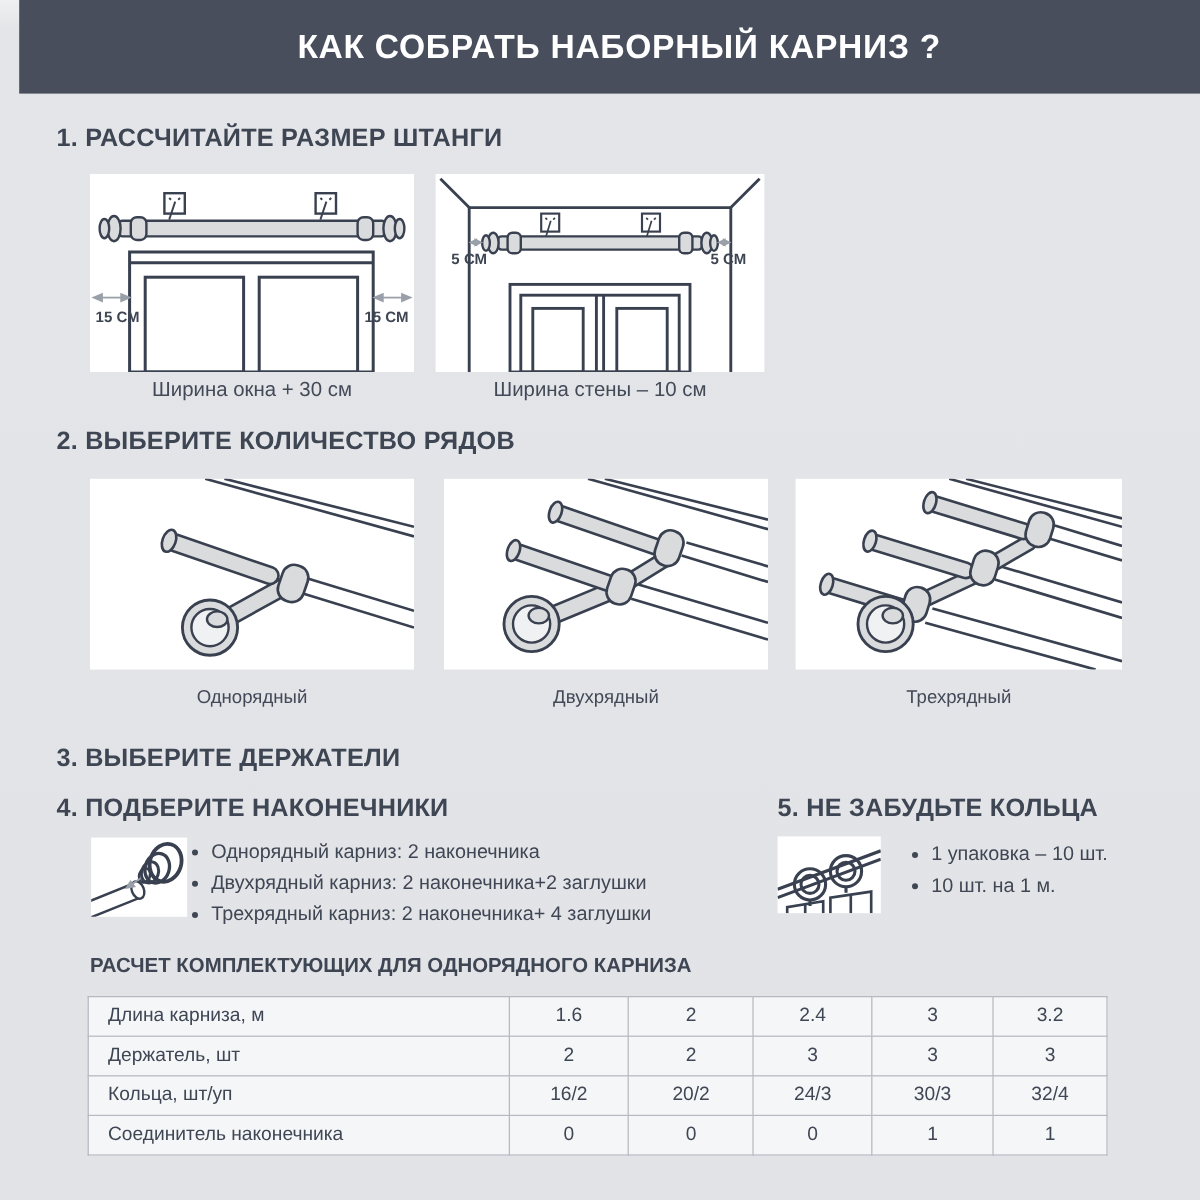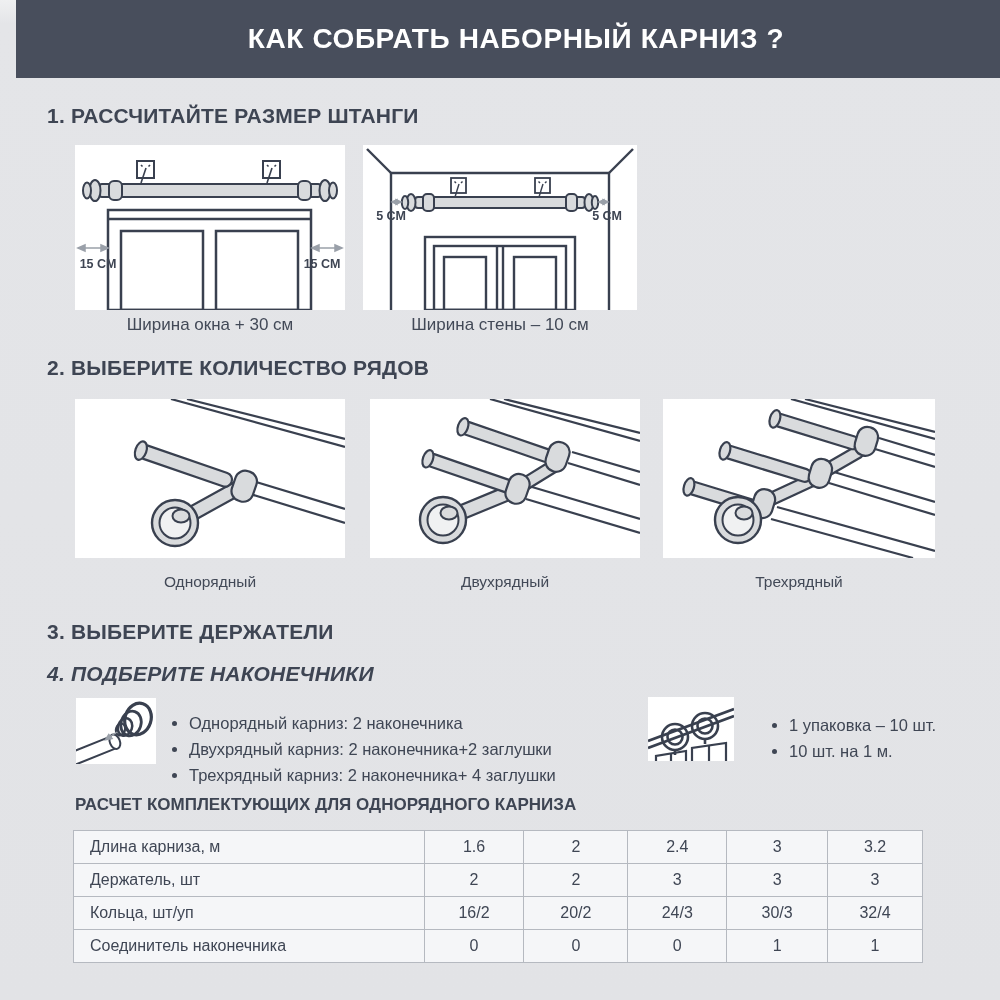--- a/index.html
+++ b/index.html
@@ -12,21 +12,21 @@
     position:absolute;left:16px;top:0;width:1000px;height:78px;background:#484e5c;
     display:flex;align-items:center;justify-content:center;
   }
   .header h1{margin:0;color:#fff;font-size:28px;font-weight:700;letter-spacing:.6px;}
   .sec-heading{position:absolute;font-size:21px;font-weight:700;color:#3e4553;letter-spacing:.2px;white-space:nowrap;}
   .card{position:absolute;background:#fff;}
   .card svg{position:absolute;left:0;top:0;}
   .caption{position:absolute;text-align:center;font-size:17px;color:#424957;white-space:nowrap;}
   .caption.small{font-size:15.5px;}
   .dim{position:absolute;font-size:12.5px;font-weight:700;color:#3e4553;text-align:center;white-space:nowrap;}
-  .bullets{position:absolute;margin:13px;padding-left:18px;}
+  .bullets{position:absolute;margin:0;padding-left:18px;}
   .bullets li{font-size:16.5px;color:#3f4654;margin:0 0 6px 0;line-height:20px;}
   .table-title{position:absolute;font-size:17px;font-weight:700;color:#3e4553;white-space:nowrap;}
   .parts-table{position:absolute;left:73px;top:830px;}
   .parts-table table{border-collapse:collapse;width:850px;}
   .parts-table td{
     border:1px solid #b5b9c0;background:#f5f6f8;height:32px;
     font-size:16px;color:#3f4654;text-align:center;padding:0;
   }
   .parts-table td.lbl{text-align:left;padding-left:16px;}
   svg .ln{stroke:#39404f;fill:none;}
@@ -244,21 +244,21 @@
       <ellipse class="metal" cx="81" cy="114" rx="8.5" ry="6.5" stroke-width="2"></ellipse>
     </svg>
   </div>
 
   <div class="caption small" style="left:75px;top:573px;width:270px;">Однорядный</div>
   <div class="caption small" style="left:370px;top:573px;width:270px;">Двухрядный</div>
   <div class="caption small" style="left:663px;top:573px;width:272px;">Трехрядный</div>
 
   <div class="sec-heading" style="left:47px;top:620px;">3. ВЫБЕРИТЕ ДЕРЖАТЕЛИ</div>
 
-  <div class="sec-heading" style="left:47px;top:662px;font-style:italic;">4. ПОДБЕРИТЕ НАКОНЕЧНИКИ</div>
+  <div class="sec-heading" style="left:47px;top:662px;">4. ПОДБЕРИТЕ НАКОНЕЧНИКИ</div>
 
   <div class="card" style="left:76px;top:698px;width:80px;height:66px;">
     <svg width="80" height="66" viewBox="0 0 80 66">
       <g transform="rotate(-22 22 50)">
         <rect class="white" x="-8" y="44" width="48" height="13" stroke-width="2"></rect>
         <ellipse class="white" cx="40" cy="50.5" rx="5" ry="7.5" stroke-width="2"></ellipse>
       </g>
       <g fill="none" stroke="#39404f">
         <ellipse cx="62" cy="21" rx="13" ry="16" stroke-width="3.2" transform="rotate(18 62 21)"></ellipse>
         <ellipse cx="55" cy="25.5" rx="10" ry="12.5" stroke-width="2.8" transform="rotate(18 55 25.5)"></ellipse>
@@ -271,20 +271,21 @@
       </g>
     </svg>
   </div>
 
   <ul class="bullets" style="left:158px;top:700px;width:480px;">
     <li>Однорядный карниз: 2 наконечника</li>
     <li>Двухрядный карниз: 2 наконечника+2 заглушки</li>
     <li>Трехрядный карниз: 2 наконечника+ 4 заглушки</li>
   </ul>
 
+  <div class="sec-heading" style="left:648px;top:662px;">5. НЕ ЗАБУДЬТЕ КОЛЬЦА</div>
 
   <div class="card" style="left:648px;top:697px;width:86px;height:64px;">
     <svg width="86" height="64" viewBox="0 0 86 64">
       <g fill="none" stroke="#39404f" stroke-width="2.6">
         <line x1="0" y1="44" x2="86" y2="12"></line>
         <line x1="0" y1="51" x2="86" y2="19"></line>
         <circle cx="27" cy="40" r="13"></circle>
         <circle cx="27" cy="40" r="7.5"></circle>
         <circle cx="57" cy="29" r="13"></circle>
         <circle cx="57" cy="29" r="7.5"></circle>

